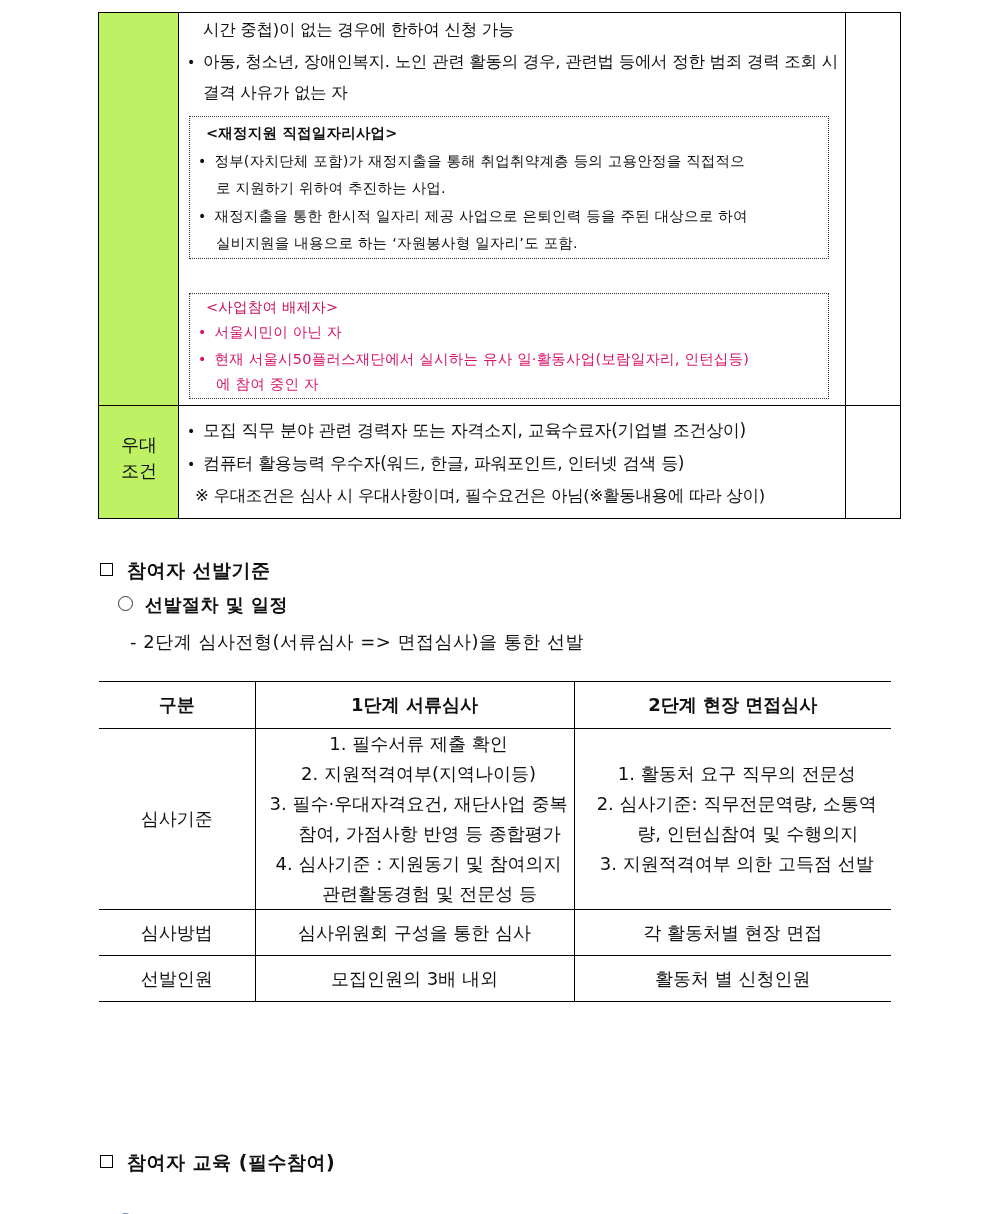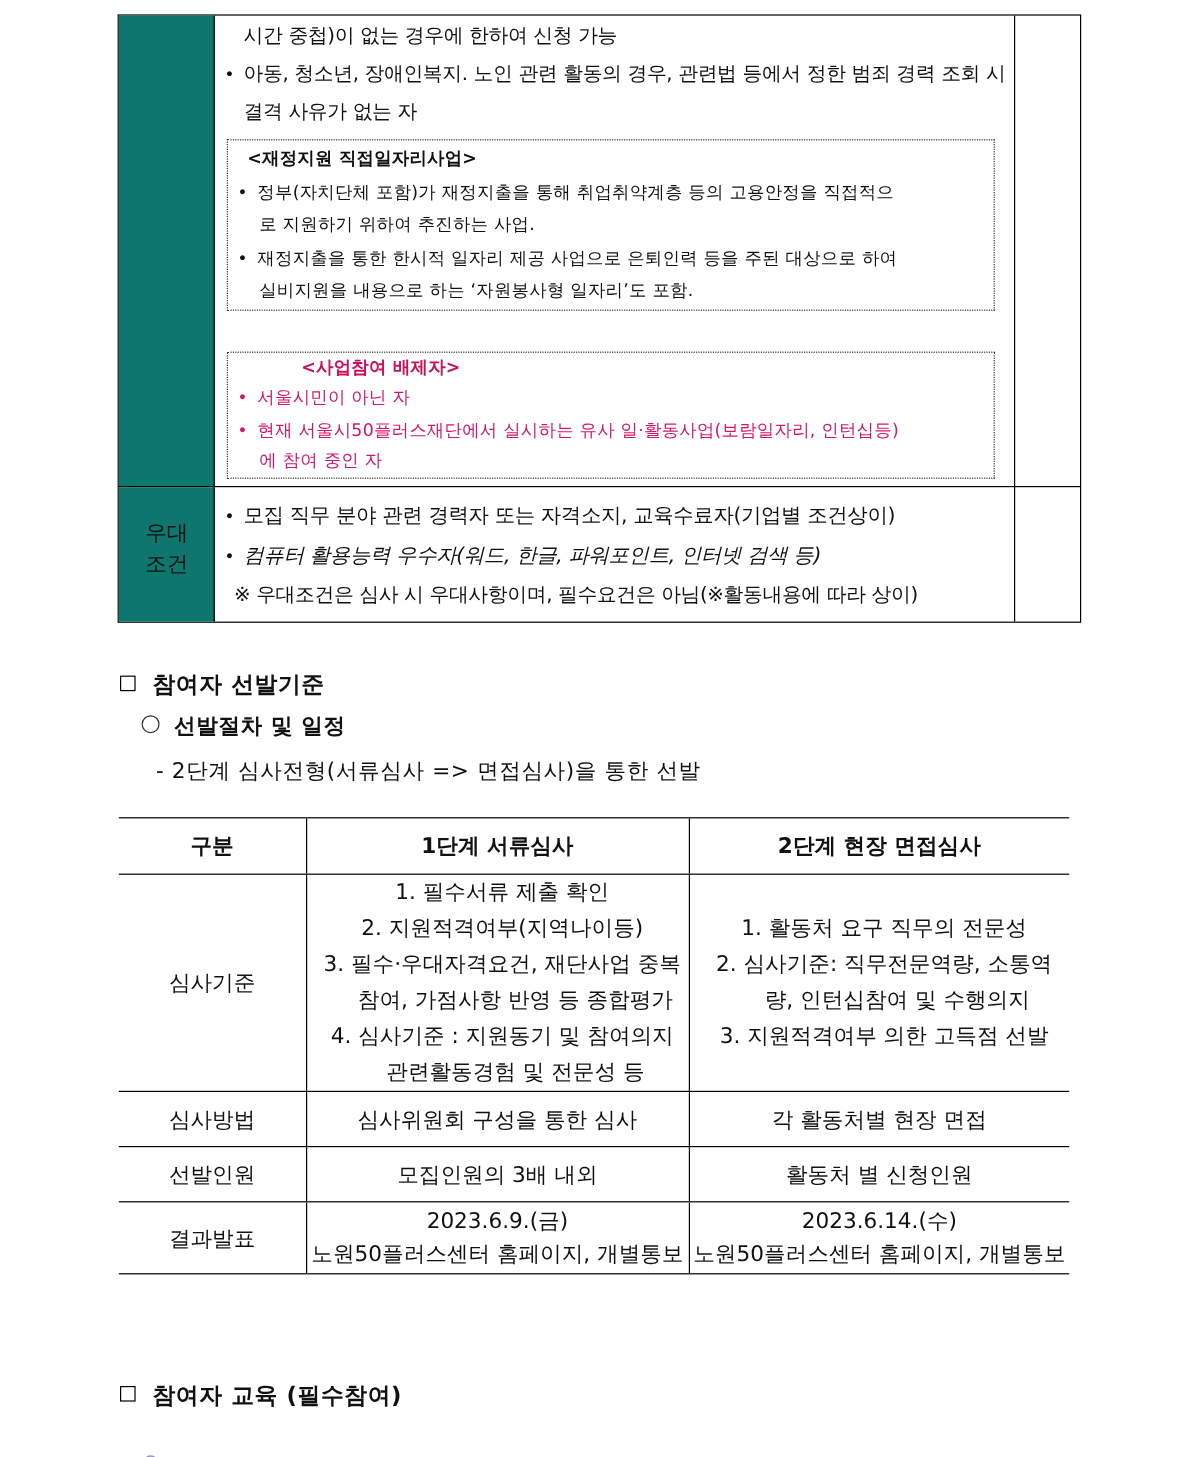--- a/index.html
+++ b/index.html
@@ -2,33 +2,33 @@
 <html><head>
 <meta charset="utf-8">
 <style>
   html, body { margin:0; padding:0; background:#ffffff; }
   body { width:992px; height:1214px; position:relative; overflow:hidden;
          font-family:"DejaVu Sans","Liberation Sans",sans-serif; color:#111; }
 
   
   #elig-table { position:absolute; left:98px; top:12px; width:803px; height:507px;
                 border:1.5px solid #000; box-sizing:border-box; }
-  .col-label { position:absolute; left:0; width:80px; background:#0f766e;
+  .col-label { position:absolute; left:0; width:80px; background:#bef264;
                border-right:1px solid #000; box-sizing:border-box; }
   .col-right { position:absolute; left:746px; width:56px; border-left:1px solid #000;
                box-sizing:border-box; top:0; bottom:0; }
   .row-sep { position:absolute; left:0; right:0; height:0; border-top:1.5px solid #000; }
 
   .txt { position:absolute; font-size:16.5px; line-height:22px; white-space:nowrap; letter-spacing:-0.3px; }
   .bul { font-size:14px; margin-right:8px; }
 
   .dotbox { position:absolute; border:1px dotted #333; box-sizing:border-box; }
   .sm { position:absolute; font-size:14.5px; line-height:20px; white-space:nowrap; letter-spacing:0.2px; }
   .pink { color:#d6146a; }
-  .pink-b { color:#c8105e; font-weight:bold;margin-left:45px; }
+  .pink-b { color:#c8105e; font-weight:normal; }
 
   .pref-label { position:absolute; left:0; width:80px; text-align:center;
                 font-size:18px; line-height:26px; font-weight:normal; }
 
   
   .h1 { position:absolute; font-size:19px; font-weight:bold; white-space:nowrap; letter-spacing:0.5px; }
   .h1 .box { display:inline-block; width:13px; height:13px; border:1.5px solid #000;
              margin-right:14px; vertical-align:1px; box-sizing:border-box; }
   .h2 { position:absolute; font-size:18px; font-weight:bold; white-space:nowrap; letter-spacing:0.5px; }
   .h2 .circ { display:inline-block; width:15px; height:15px; border:1.5px solid #333; border-radius:50%;
@@ -77,21 +77,21 @@
     <div class="sm pink" style="left:26px;top:80px;">에 참여 중인 자</div>
   </div>
 
   <div class="row-sep" style="top:392px;"></div>
 
   <div class="col-label" style="top:393px;bottom:0;">
     <div class="pref-label" style="top:26px;">우대</div>
     <div class="pref-label" style="top:52px;">조건</div>
   </div>
   <div class="txt" style="left:88px;top:406px;font-size:17px;"><span class="bul">•</span><span>모집 직무 분야 관련 경력자 또는 자격소지, 교육수료자(기업별 조건상이)</span></div>
-  <div class="txt" style="left:88px;top:439px;font-size:17px;font-style:italic;"><span class="bul">•</span><span>컴퓨터 활용능력 우수자(워드, 한글, 파워포인트, 인터넷 검색 등)</span></div>
+  <div class="txt" style="left:88px;top:439px;font-size:17px;"><span class="bul">•</span><span>컴퓨터 활용능력 우수자(워드, 한글, 파워포인트, 인터넷 검색 등)</span></div>
   <div class="txt" style="left:96px;top:472px;font-size:16.5px;">※ 우대조건은 심사 시 우대사항이며, 필수요건은 아님(※활동내용에 따라 상이)</div>
 </div>
 
 <div class="h1" style="left:100px;top:558px;">
   <span class="box"></span><span>참여자 선발기준</span>
 </div>
 <div class="h2" style="left:118px;top:593px;">
   <span class="circ"></span><span>선발절차 및 일정</span>
 </div>
 <div class="h3" style="left:130px;top:630px;">- 2단계 심사전형(서류심사 =&gt; 면접심사)을 통한 선발</div>
@@ -129,31 +129,20 @@
     <tr style="height:46px;">
       <td>심사방법</td>
       <td>심사위원회 구성을 통한 심사</td>
       <td>각 활동처별 현장 면접</td>
     </tr>
     <tr style="height:46px;">
       <td>선발인원</td>
       <td>모집인원의 3배 내외</td>
       <td>활동처 별 신청인원</td>
     </tr>
-    <tr style="height:60px;">
-      <td>결과발표</td>
-      <td style="line-height:28px;">
-        <div>2023.6.9.(금)</div>
-        <div>노원50플러스센터 홈페이지, 개별통보</div>
-      </td>
-      <td style="line-height:28px;">
-        <div>2023.6.14.(수)</div>
-        <div>노원50플러스센터 홈페이지, 개별통보</div>
-      </td>
-    </tr>
   </tbody>
     </table>
 </div>
 
 <div class="h1" style="left:100px;top:1150px;">
   <span class="box"></span><span>참여자 교육 (필수참여)</span>
 </div>
 <div class="h2 blue" style="left:118px;top:1184px;">
   <span class="circ"></span><span>교육기간 : 2023. 6. 16.(금) 16:00~18:00</span>
 </div>

